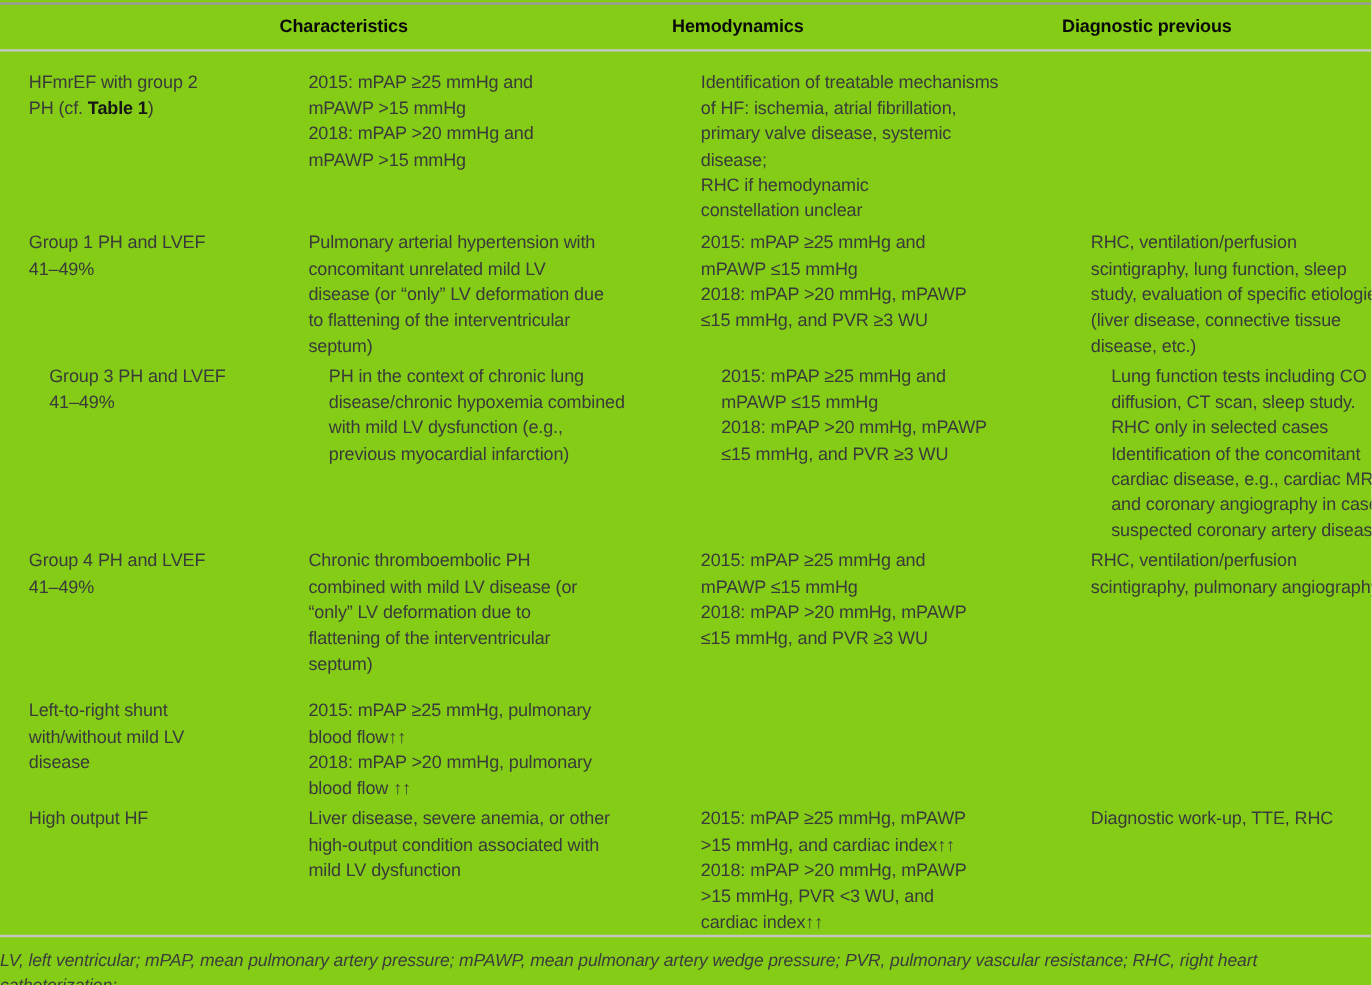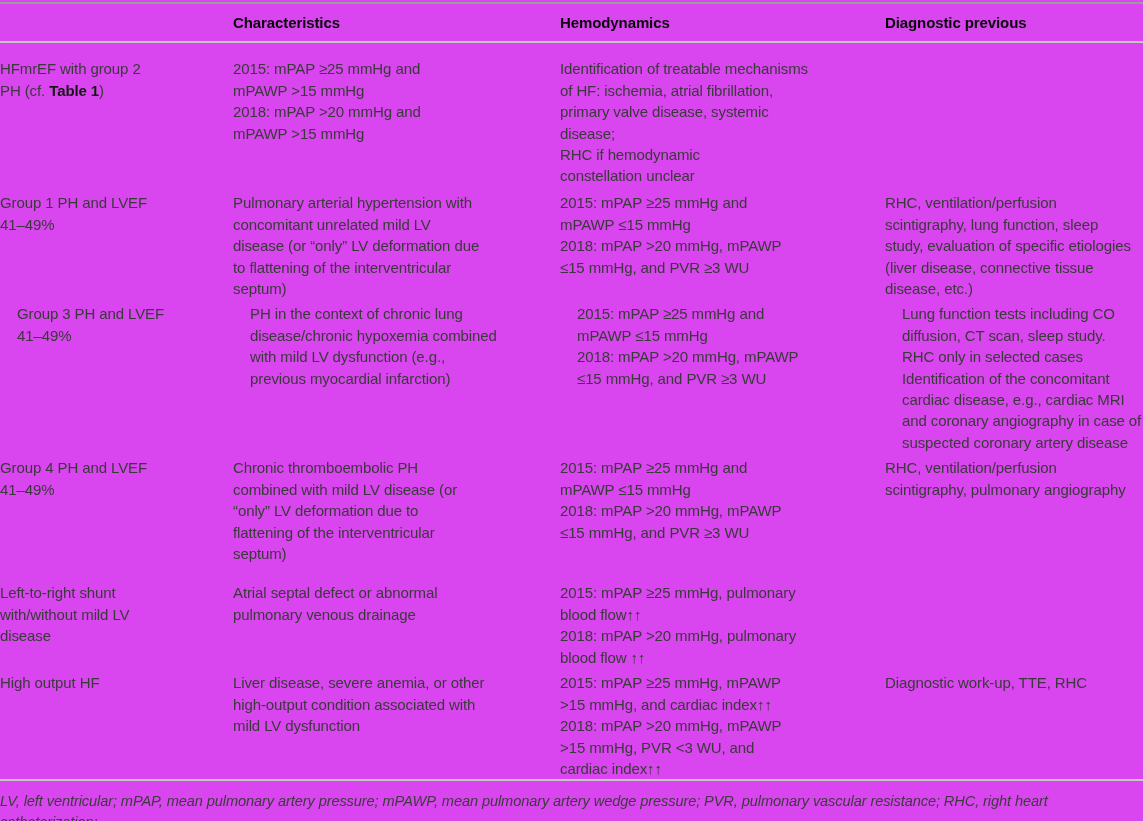--- a/index.html
+++ b/index.html
@@ -1,19 +1,19 @@
 <!DOCTYPE html>
 <html><head>
 <meta charset="utf-8">
 <style>
   html,body { margin:0; padding:0; background:#fff; }
   .page {
     position:relative;
     width:1143px; height:821px;
-    background:#d946ef;
+    background:#84cc16;
     overflow:hidden;
     font-family:"Liberation Sans","DejaVu Sans",sans-serif;
     font-size:15px; line-height:21.4px;
     color:#3a3a3a;
     letter-spacing:-0.1px;
     box-sizing:border-box;
   }
   .top-rule    { height:2px; background:#9b9b9b; margin-top:2px; }
   .header-rule { height:2px; background:#c6c6c6; }
   .bottom-rule { height:2px; background:#c6c6c6; }
@@ -29,21 +29,21 @@
   .trow {
     display:grid;
     grid-template-columns:233px 327px 325px 258px;
   }
   
   .tbody .trow:nth-child(1) { min-height:134px; }
   .tbody .trow:nth-child(2) { min-height:111px; }
   .tbody .trow:nth-child(3) { min-height:154px;margin-left:17px; }
   .tbody .trow:nth-child(4) { min-height:113px; }
   .tbody .trow:nth-child(5) { min-height:90px;margin-top:12px;  }
-  .tcell { white-space:pre; }
+  .tcell { white-space:pre;padding-left:24px; }
   .tcell .bold { font-weight:700; color:#161616; }
 
   .footnote {
     margin-top:10px;
     font-style:italic;
     font-size:14.6px;
     line-height:21px;
     color:#3c3c3c;
     white-space:pre-line;
   }
@@ -128,22 +128,20 @@
 mPAWP ≤15 mmHg
 2018: mPAP &gt;20 mmHg, mPAWP
 ≤15 mmHg, and PVR ≥3 WU</div>
         <div class="tcell">RHC, ventilation/perfusion
 scintigraphy, pulmonary angiography</div>
       </div>
       <div class="trow">
         <div class="tcell">Left-to-right shunt
 with/without mild LV
 disease</div>
-        <div class="tcell">Atrial septal defect or abnormal
-pulmonary venous drainage</div>
         <div class="tcell">2015: mPAP ≥25 mmHg, pulmonary
 blood flow↑↑
 2018: mPAP &gt;20 mmHg, pulmonary
 blood flow ↑↑</div>
       </div>
       <div class="trow">
         <div class="tcell">High output HF</div>
         <div class="tcell">Liver disease, severe anemia, or other
 high-output condition associated with
 mild LV dysfunction</div>

